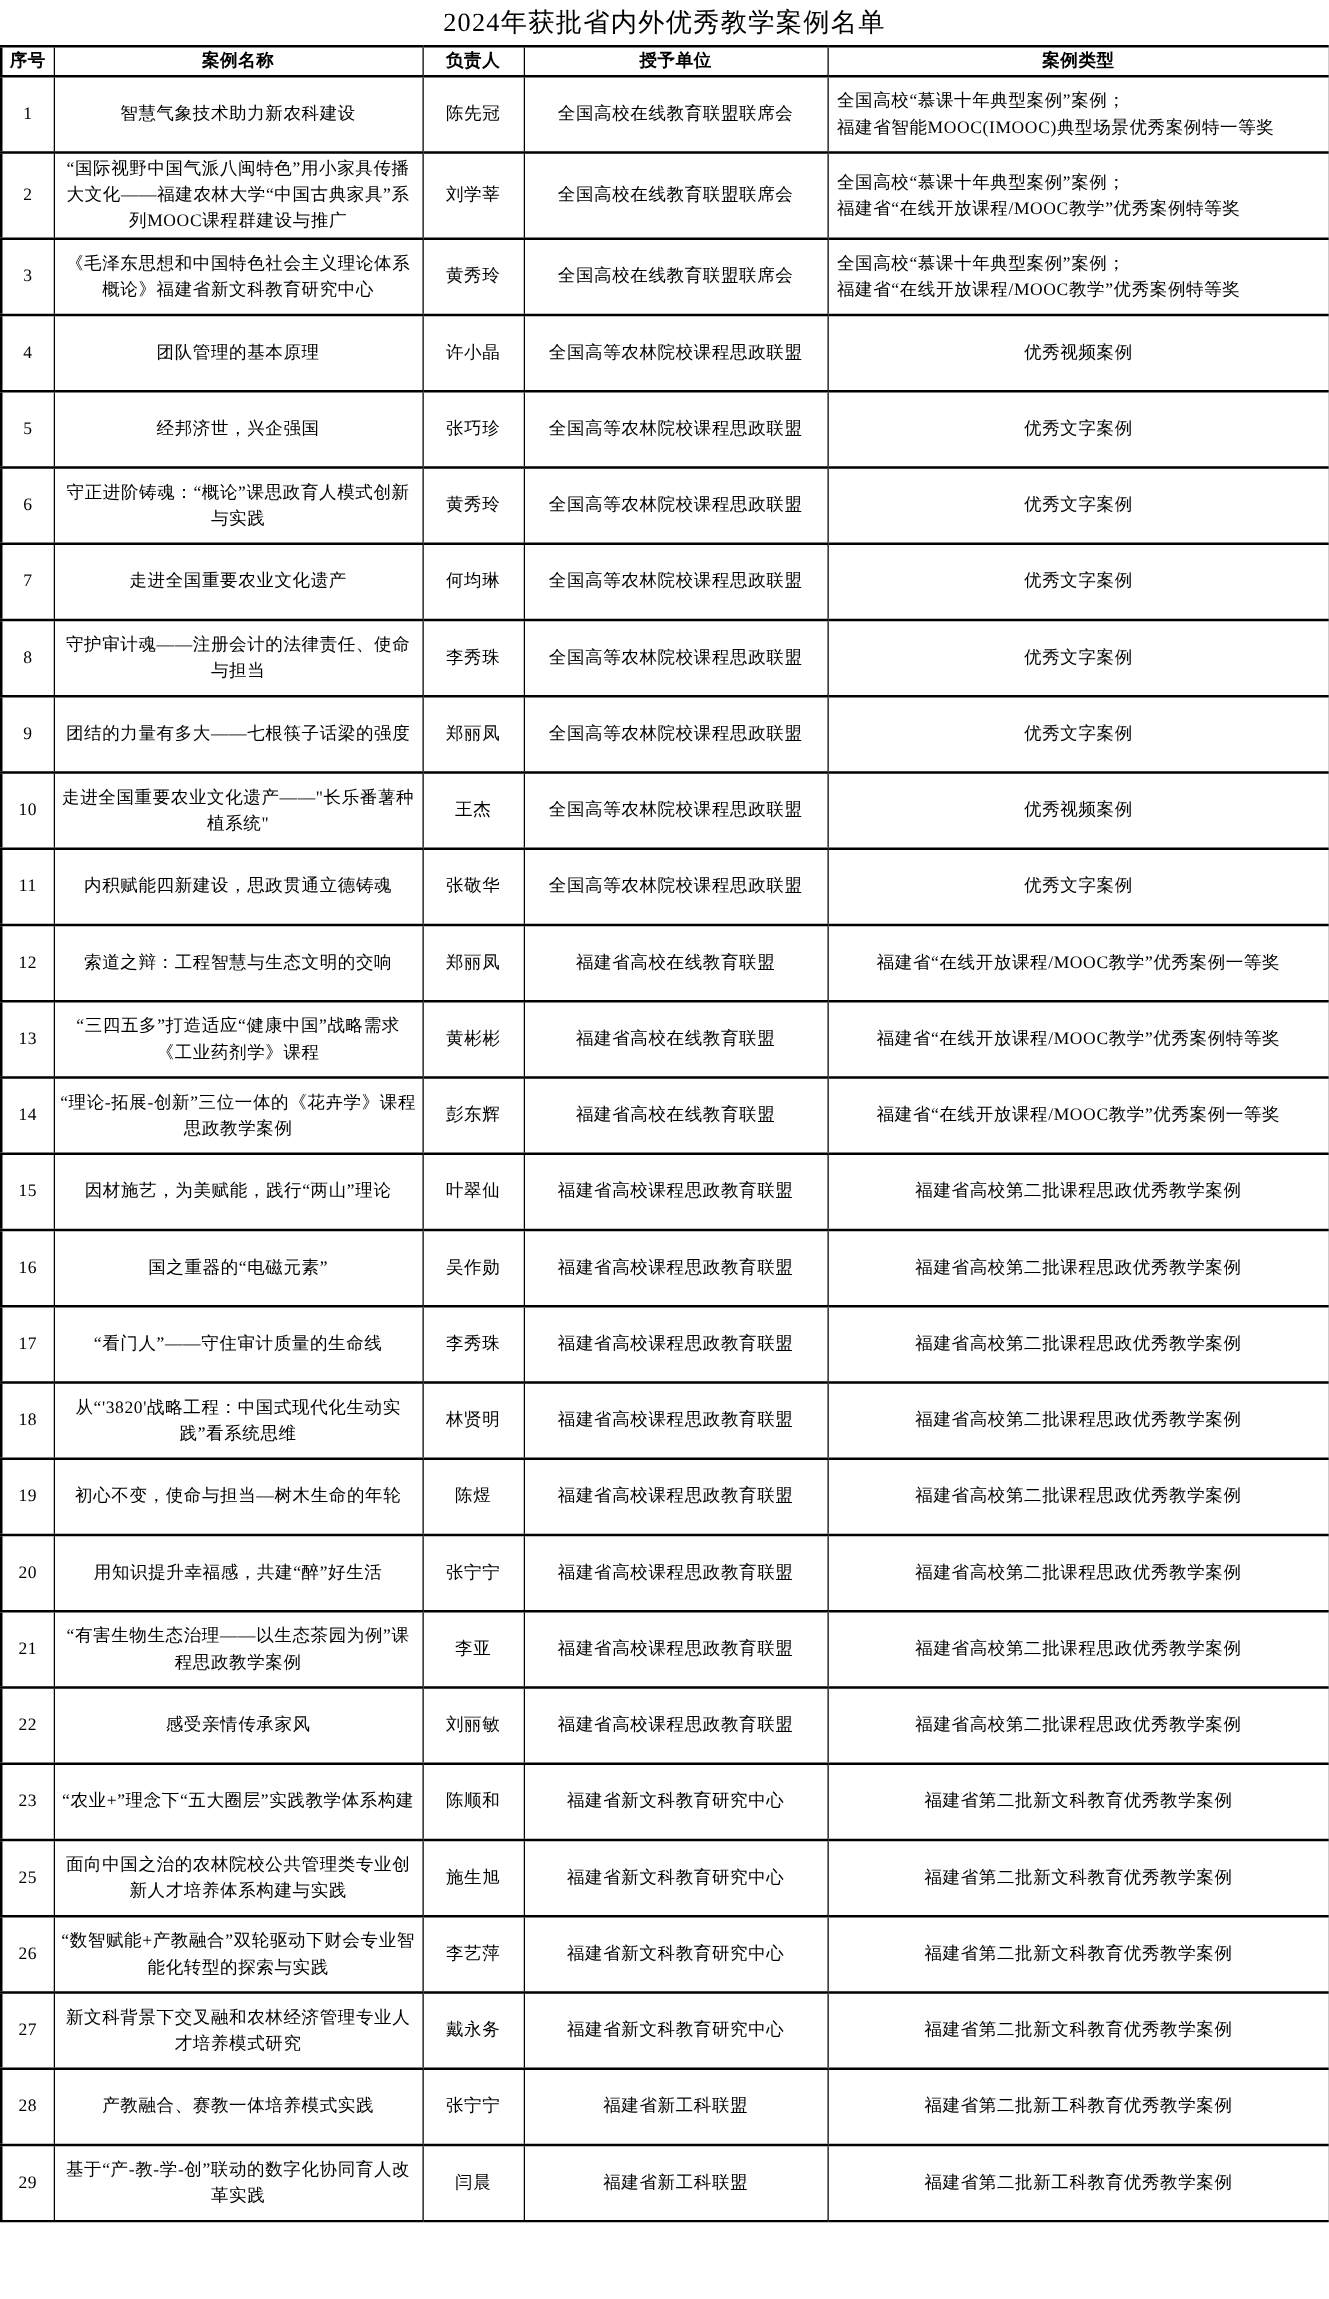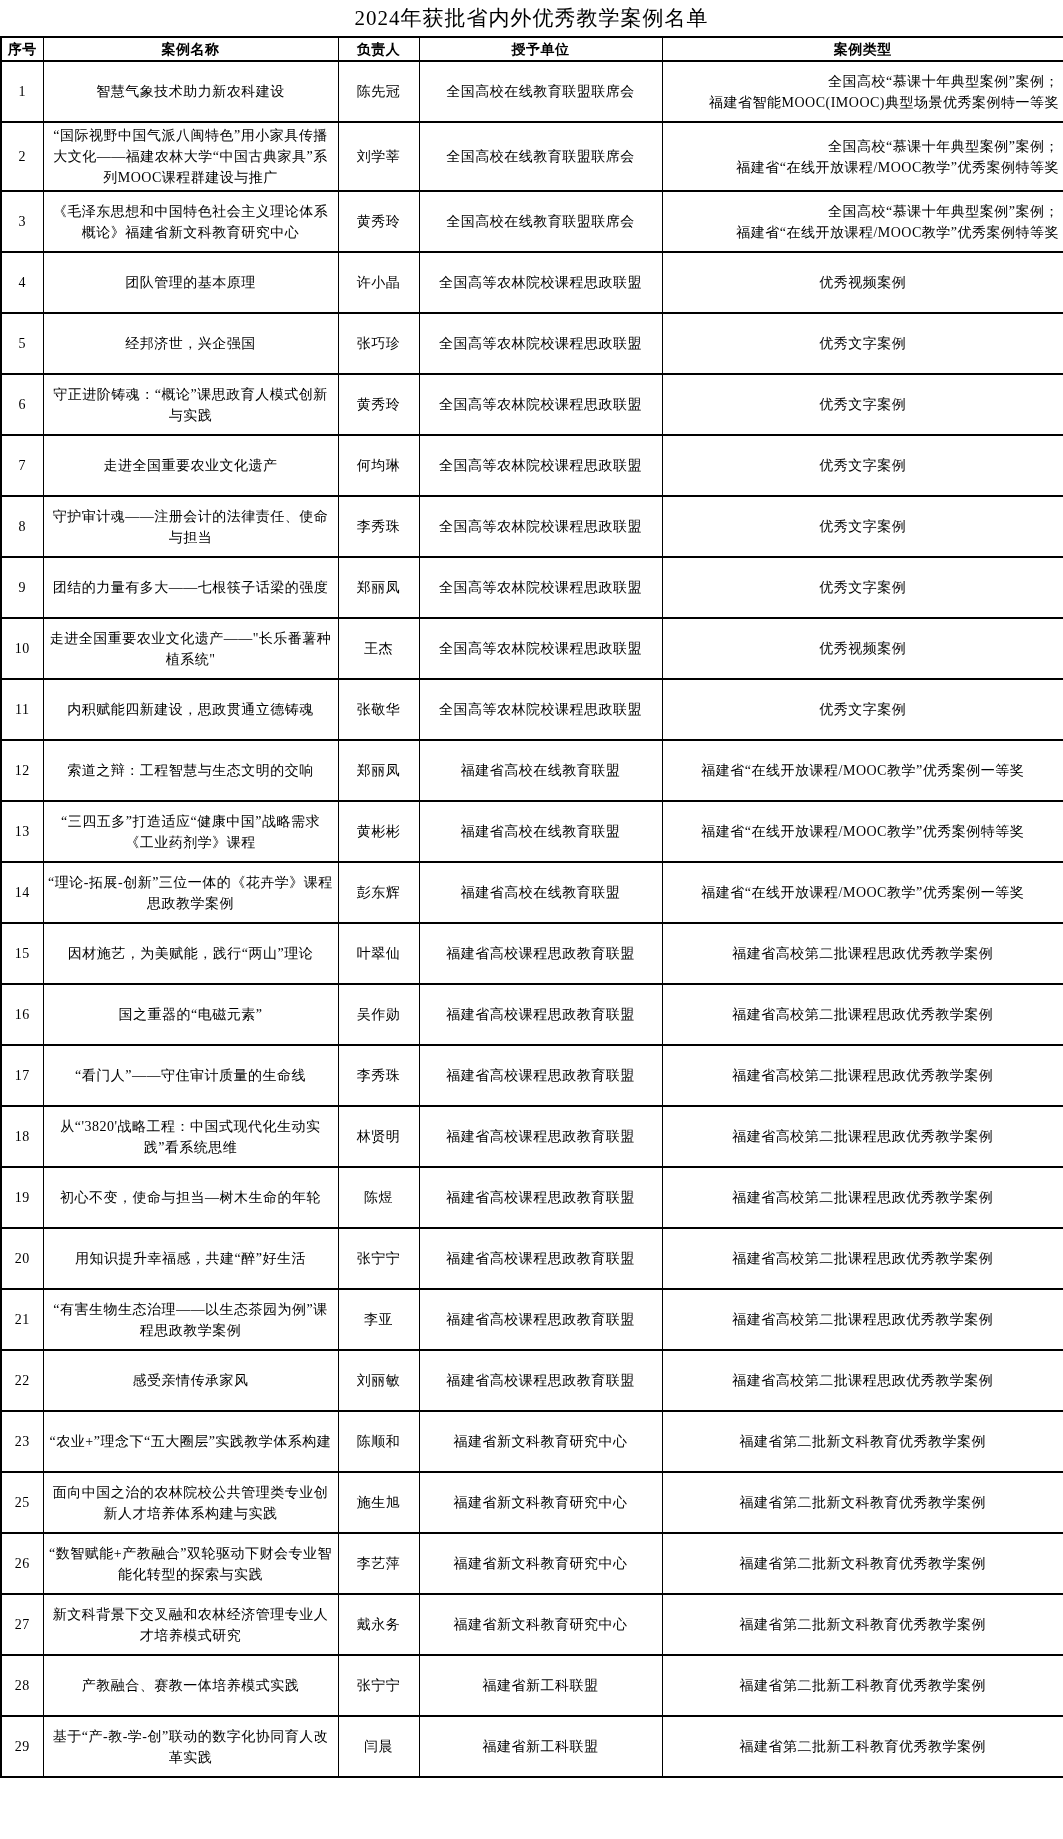--- a/index.html
+++ b/index.html
@@ -39,21 +39,21 @@
     word-break:break-all;
   }
   thead th{
     height:22px;
     font-weight:bold;
     padding:0 2px;
     font-size:14px;
   }
   tbody td{height:55px;}
   td.type-cell{white-space:pre-line;}
-  td.type-cell.left{text-align:right;padding-left:7px;}
+  td.type-cell.left{text-align:left;padding-left:7px;}
 </style>
 </head>
 <body>
 
 <div class="doc">
   <div class="doc-title">2024年获批省内外优秀教学案例名单</div>
 
   <table class="cases">
     <colgroup>
       <col class="c0">

